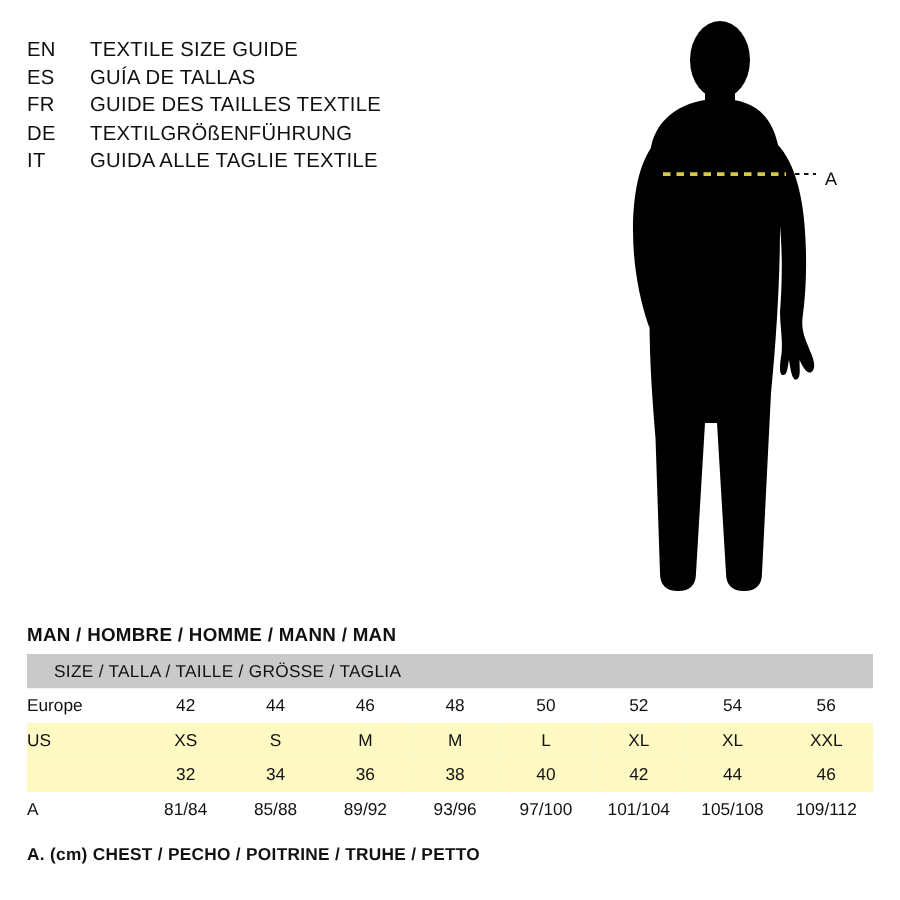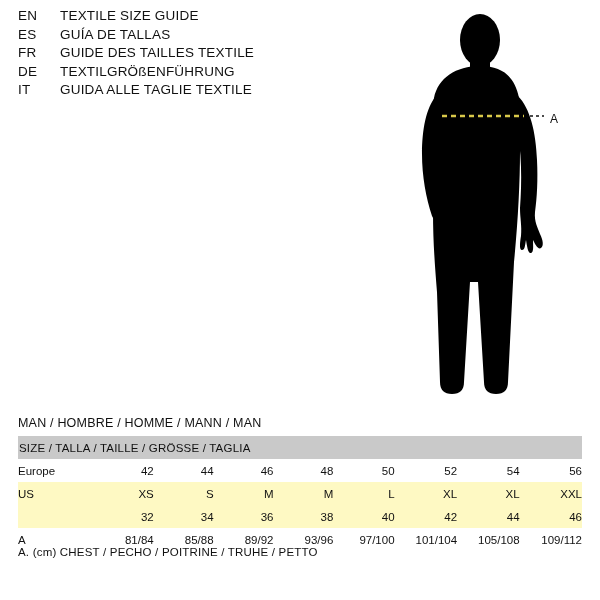--- a/index.html
+++ b/index.html
@@ -17,21 +17,21 @@
   }
   .page {
     position: relative;
     width: 600px;
     height: 600px;
   }
 
   
   .lang-block {
     position: absolute;
-    top: 7px;
+    top: 24px;
     left: 18px;
     width: 330px;
   }
   .lang-row {
     display: flex;
     align-items: baseline;
     font-size: 13.5px;
     line-height: 18.6px;
     letter-spacing: 0.2px;
     color: #111111;
@@ -82,63 +82,63 @@
 
   
   .table-block {
     position: absolute;
     left: 18px;
     top: 416px;
     width: 564px;
   }
   .man-title {
     font-size: 12.5px;
-    font-weight: normal;
+    font-weight: bold;
     letter-spacing: 0.2px;
     color: #111111;
     margin-bottom: 6px;
   }
   table.size-table {
     border-collapse: collapse;
     width: 564px;
     font-size: 11.5px;
     color: #111111;
   }
   table.size-table td {
     padding: 3px 0 3px 0;
     height: 17px;
     vertical-align: middle;
   }
   tr.row-head td {
     background: #c9c9c9;
     font-weight: normal;
     letter-spacing: 0.2px;
-    padding-left: 1px;
+    padding-left: 18px;
   }
   tr.row-alt td {
     background: #fef9c3;
     margin-left: 16px;
   }
   tr.row-plain td {
     background: #ffffff;
   }
   td.col-label {
     width: 86px;
     padding-left: 2px;
   }
   td.cell {
     width: 68px;
-    text-align: right;
+    text-align: center;
   }
   .foot-note {
     position: absolute;
     left: 18px;
-    top: 546px;
+    top: 564px;
     font-size: 11.5px;
-    font-weight: normal;
+    font-weight: bold;
     letter-spacing: 0.2px;
     color: #111111;
   }
 </style>
 </head>
 <body>
 
 <div class="page">
 
   <div class="lang-block">

